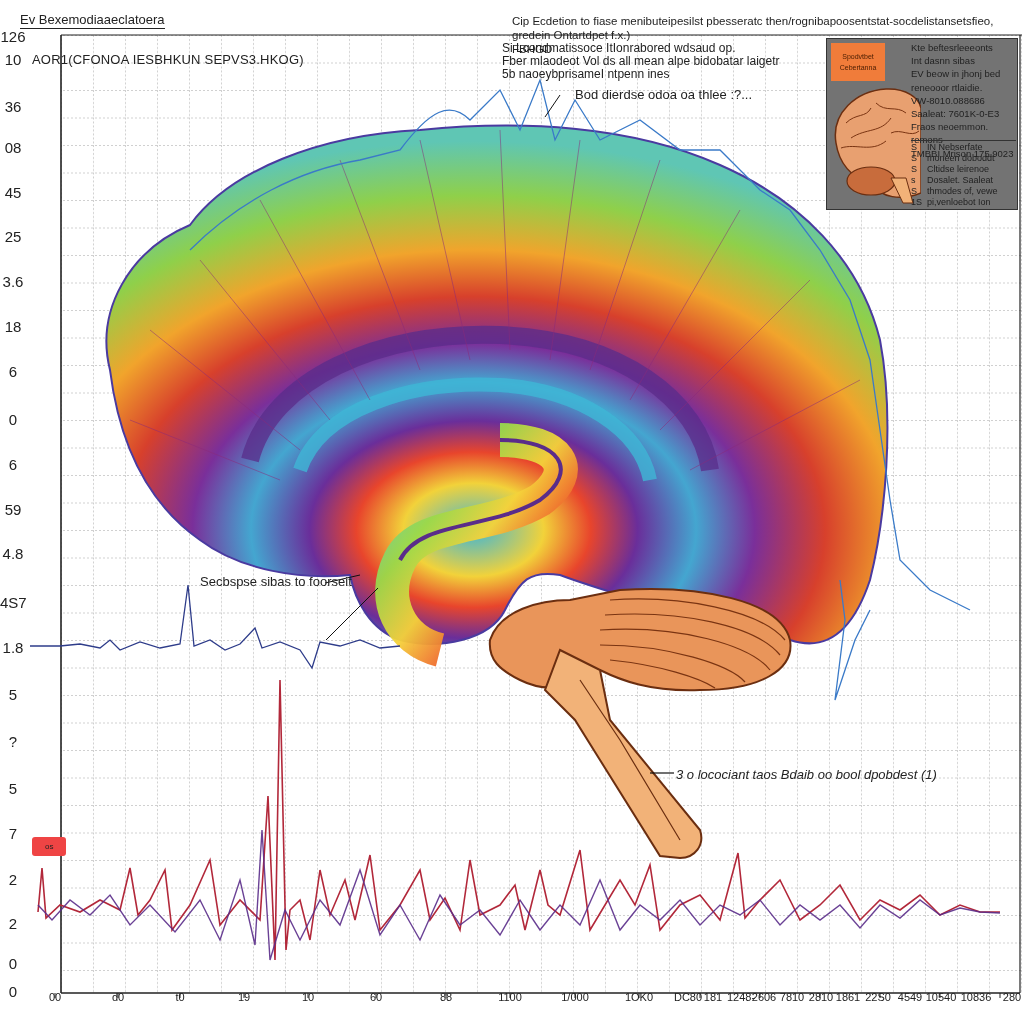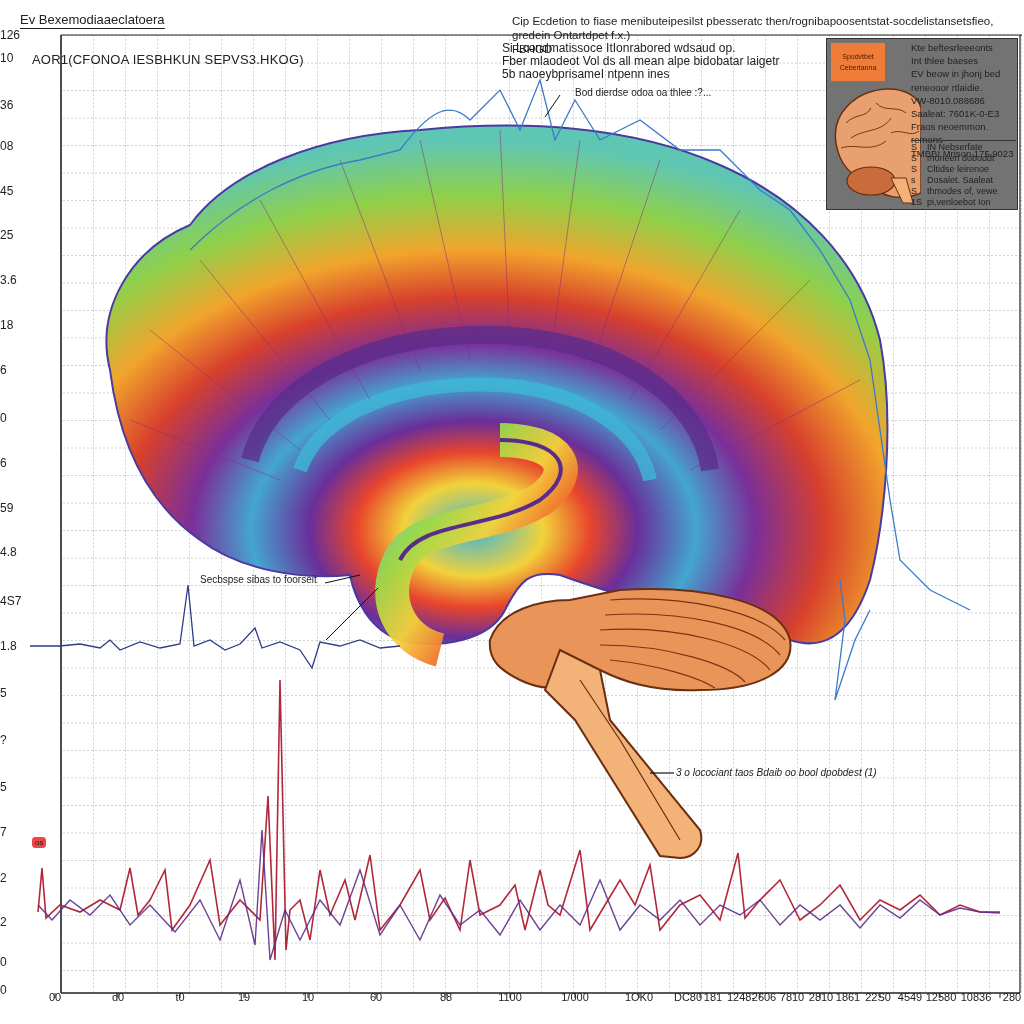--- a/index.html
+++ b/index.html
@@ -3,24 +3,24 @@
 <meta charset="utf-8">
 <style>
   html, body { margin: 0; padding: 0; background: #ffffff; }
   body { width: 1024px; height: 1024px; position: relative; overflow: hidden;
          font-family: "Liberation Sans", sans-serif; color: #222; }
   .abs { position: absolute; }
   .fig-title { left: 20px; top: 12px; font-size: 13px; border-bottom: 1px solid #222; padding-bottom: 1px; }
   .subtitle { left: 32px; top: 52px; font-size: 13px; letter-spacing: 0.2px; }
   .caption { left: 512px; top: 7px; font-size: 11.5px; line-height: 14px; width: 510px; margin-top: 7px; }
   .note { left: 502px; top: 42px; font-size: 12px; line-height: 13px; }
-  .anno { font-size: 10px; white-space: nowrap; }
-  .ytick { font-size: 12px; width: 26px; text-align: left; }
+  .anno { font-size: 13px; white-space: nowrap; }
+  .ytick { font-size: 15px; width: 26px; text-align: center; }
   .xtick { font-size: 11px; top: 991px; transform: translateX(-50%); white-space: nowrap; }
-  .tag-box { left: 32px; top: 837px; font-size: 8px; border: 1px solid #ef4444; border-radius: 3px; padding: 0 2px; background:#ef4444; }
+  .tag-box { left: 32px; top: 837px; font-size: 8px; border: 5px solid #ef4444; border-radius: 3px; padding: 0 8px; background:#ef4444; }
   .inset { left: 826px; top: 38px; width: 190px; height: 170px; border: 1px solid #333; background: #737373; }
   .inset-orange { left: 4px; top: 4px; width: 54px; height: 38px; background: #f07c3a; font-size: 7px; color: #4a1d00; padding: 8px 4px; box-sizing: border-box; line-height: 11px; text-align:center; }
   .inset-text { left: 84px; top: 2px; font-size: 9.5px; line-height: 13.2px; width: 105px; }
   .inset-list { left: 84px; top: 103px; width: 102px; }
   .inset-list .row { display: flex; font-size: 9px; line-height: 11px; }
   .inset-list .n { width: 16px; }
   .inset-sep { left: 84px; top: 101px; width: 105px; height: 1px; background: #333; }
 </style>
 </head>
 <body>
@@ -184,21 +184,21 @@
   <div class="abs xtick" style="left:639px">1OK0</div>
   <div class="abs xtick" style="left:688px">DC80</div>
   <div class="abs xtick" style="left:713px">181</div>
   <div class="abs xtick" style="left:741px">1248-</div>
   <div class="abs xtick" style="left:764px">2606</div>
   <div class="abs xtick" style="left:792px">7810</div>
   <div class="abs xtick" style="left:821px">2810</div>
   <div class="abs xtick" style="left:848px">1861</div>
   <div class="abs xtick" style="left:878px">22S0</div>
   <div class="abs xtick" style="left:910px">4549</div>
-  <div class="abs xtick" style="left:941px">12580</div>
+  <div class="abs xtick" style="left:941px">10540</div>
   <div class="abs xtick" style="left:976px">10836</div>
   <div class="abs xtick" style="left:1012px">280</div>
 </div>
 
 <div class="abs inset">
   <div class="abs inset-orange">
     <div>Spodvtbet</div>
     <div>Cebertanna</div>
   </div>
   <svg class="abs" style="left:4px;top:44px" width="90" height="122">
@@ -208,21 +208,21 @@
         <path d="M20 55 C35 45 50 50 60 35"></path>
       <path d="M10 65 C25 60 40 70 55 58"></path>
         <path d="M45 20 C55 30 65 22 75 30"></path>
       <path d="M60 50 C70 45 80 55 88 48"></path>
     </g>
     <ellipse cx="40" cy="98" rx="24" ry="14" fill="#c86c3c" stroke="#6b2e10" stroke-width="1.2"></ellipse>
     <path d="M60 95 L72 120 L82 120 L75 95 Z" fill="#f2b278" stroke="#6b2e10" stroke-width="1"></path>
   </svg>
   <div class="abs inset-text">
     <div>Kte beftesrleeeonts</div>
-    <div>Int thlee baeses</div>
+    <div>Int dasnn sibas</div>
     <div>EV beow in jhonj bed</div>
     <div>reneooor rtlaidie.</div>
     <div>VW-8010.088686</div>
     <div>Saaleat: 7601K-0-E3</div>
     <div>Fraos neoemmon. remons</div>
     <div>TMBBI Mrison 175.9023</div>
   </div>
   <div class="abs inset-sep"></div>
   <div class="abs inset-list">
     <div class="row">

